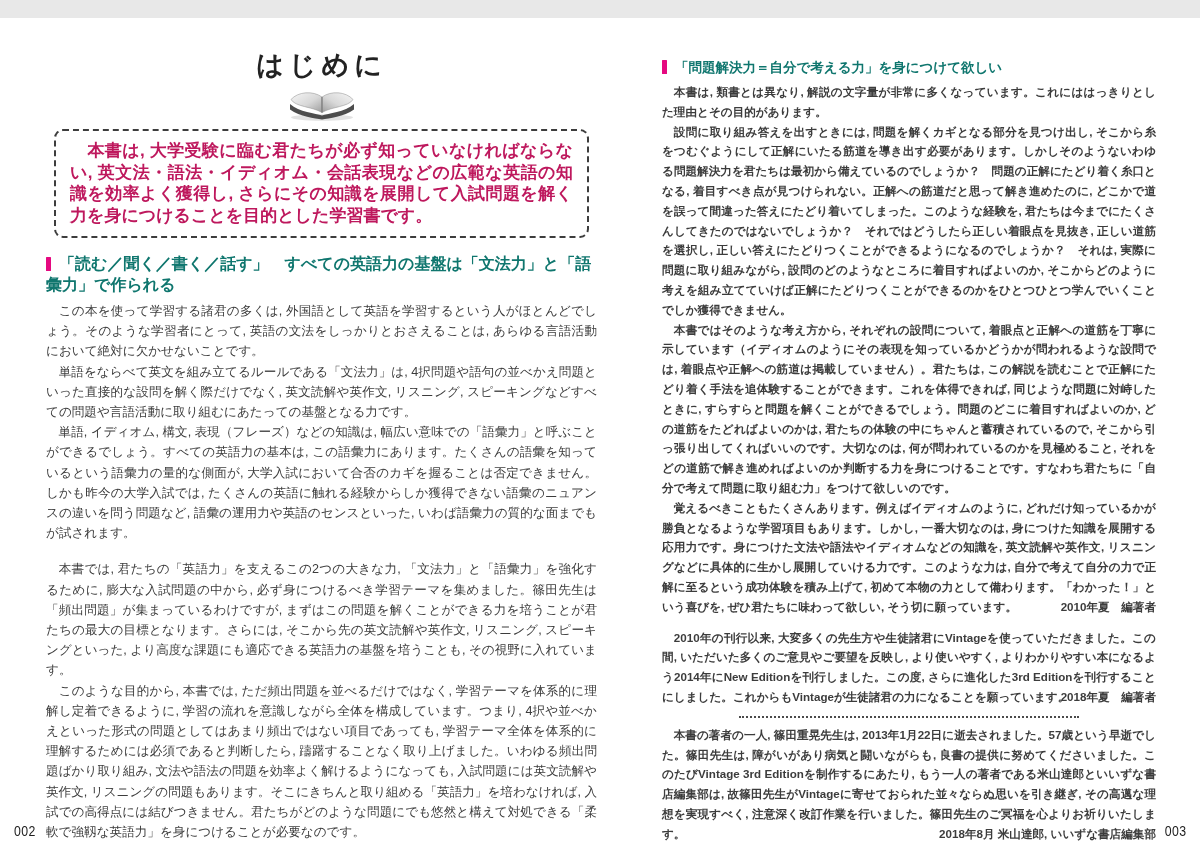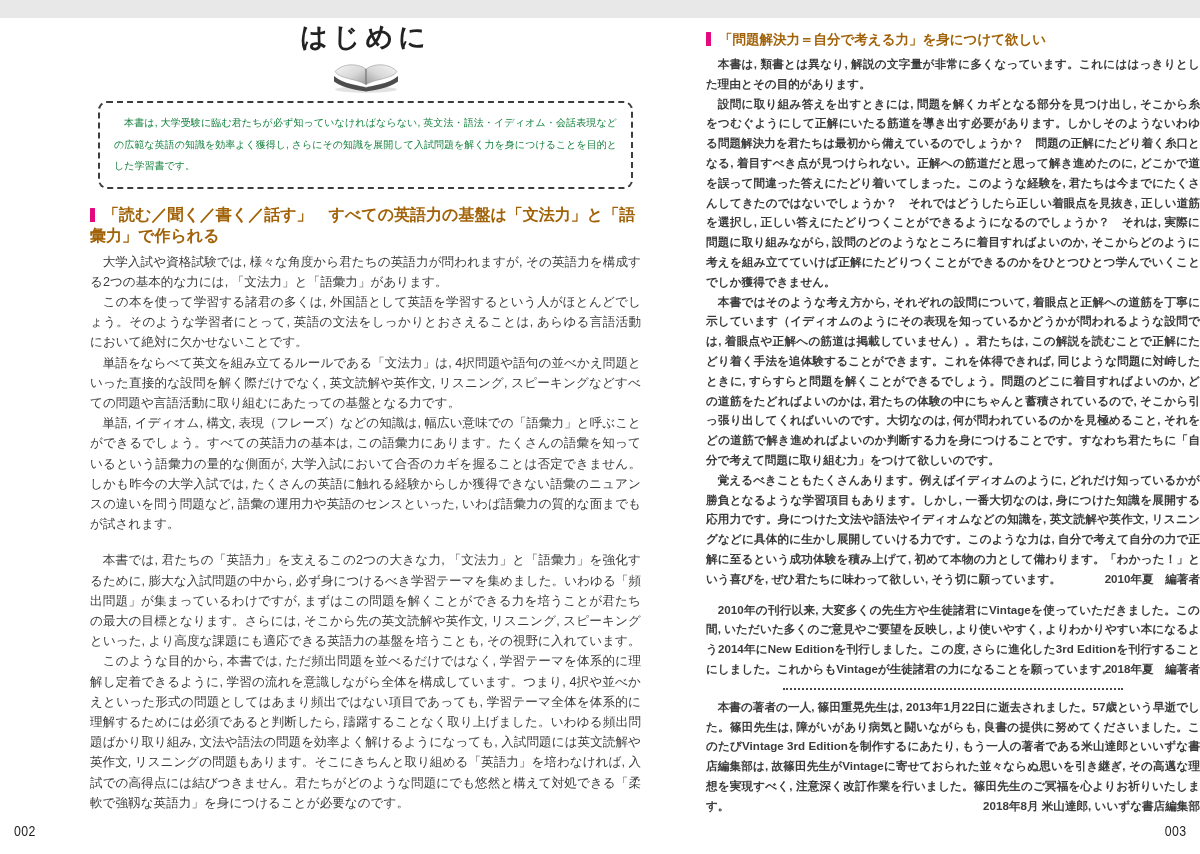--- a/index.html
+++ b/index.html
@@ -4,39 +4,39 @@
 <style>
   html,body { margin:0; padding:0; background:#fff; }
   .canvas {
     position:relative; width:1200px; height:854px; background:#ffffff;
     font-family:"Liberation Sans","DejaVu Sans",sans-serif;
     color:#3c3c3c; overflow:hidden;
     -webkit-font-smoothing:antialiased;
   }
   .top-band { position:absolute; top:0; left:0; width:1200px; height:18px; background:#e8e8e8; }
 
-  .col { position:absolute; top:6px;margin-left:44px; }
+  .col { position:absolute; top:34px; }
   .col-left  { left:46px;  width:551px; }
   .col-right { left:662px; width:494px; }
 
   .doc-title { text-align:center; font-size:27px; font-weight:bold; letter-spacing:5px;
                color:#222; margin:13px 0 3px 0; }
   .book-icon-wrap { text-align:center; height:38px; line-height:0; }
 
   .intro-box { border:2px dashed #3d3d3d; border-radius:9px; margin:5px 8px 0 8px;
                padding:9px 14px 10px 14px; }
-  .intro-box p { margin:0; color:#15803d; font-size:10px; line-height:21.5px;
-                 text-align:justify; font-weight:normal; }
+  .intro-box p { margin:0; color:#be185d; font-size:17px; line-height:21.5px;
+                 text-align:justify; font-weight:bold; }
 
   section { display:block; }
   .col-left  section { margin-top:16px; }
   .col-right section { margin-top:11px; }
   .col-right section.first { margin-top:25px; }
 
-  .sec-head { margin:0 0 5px 0; font-weight:bold; color:#a16207; }
+  .sec-head { margin:0 0 5px 0; font-weight:bold; color:#0f766e; }
   .col-left  .sec-head { font-size:16px; }
   .col-right .sec-head { font-size:13.5px; }
   .accent-bar { display:inline-block; width:5px; height:14px; background:#e50980;
                 margin-right:8px; vertical-align:-2px; border-radius:0.5px; }
 
   .body-p { margin:0; text-align:justify; }
   .col-left  .body-p { font-size:12.6px; line-height:20.2px; }
   .col-right .body-p { font-size:11.6px; line-height:19.8px;font-weight:bold; }
 
   .sig-p { position:relative; }
@@ -81,28 +81,27 @@
         <path d="M37 11 L 37 26.5" stroke="#777" stroke-width="1"></path>
       </svg>
     </div>
 
     <div class="intro-box">
       <p>　本書は, 大学受験に臨む君たちが必ず知っていなければならない, 英文法・語法・イディオム・会話表現などの広範な英語の知識を効率よく獲得し, さらにその知識を展開して入試問題を解く力を身につけることを目的とした学習書です。</p>
     </div>
 
     <section>
       <h2 class="sec-head"><span class="accent-bar"></span><span>「読む／聞く／書く／話す」　すべての英語力の基盤は「文法力」と「語彙力」で作られる</span></h2>
-      <p class="body-p">　大学入試や資格試験では, 様々な角度から君たちの英語力が問われますが, その英語力を構成する2つの基本的な力には, 「文法力」と「語彙力」があります。</p>
       <p class="body-p">　この本を使って学習する諸君の多くは, 外国語として英語を学習するという人がほとんどでしょう。そのような学習者にとって, 英語の文法をしっかりとおさえることは, あらゆる言語活動において絶対に欠かせないことです。</p>
       <p class="body-p">　単語をならべて英文を組み立てるルールである「文法力」は, 4択問題や語句の並べかえ問題といった直接的な設問を解く際だけでなく, 英文読解や英作文, リスニング, スピーキングなどすべての問題や言語活動に取り組むにあたっての基盤となる力です。</p>
       <p class="body-p">　単語, イディオム, 構文, 表現（フレーズ）などの知識は, 幅広い意味での「語彙力」と呼ぶことができるでしょう。すべての英語力の基本は, この語彙力にあります。たくさんの語彙を知っているという語彙力の量的な側面が, 大学入試において合否のカギを握ることは否定できません。しかも昨今の大学入試では, たくさんの英語に触れる経験からしか獲得できない語彙のニュアンスの違いを問う問題など, 語彙の運用力や英語のセンスといった, いわば語彙力の質的な面までもが試されます。</p>
     </section>
 
     <section>
-      <p class="body-p">　本書では, 君たちの「英語力」を支えるこの2つの大きな力, 「文法力」と「語彙力」を強化するために, 膨大な入試問題の中から, 必ず身につけるべき学習テーマを集めました。いわゆる「頻出問題」が集まっているわけですが, まずはこの問題を解くことができる力を培うことが君たちの最大の目標となります。さらには, そこから先の英文読解や英作文, リスニング, スピーキングといった, より高度な課題にも適応できる英語力の基盤を培うことも, その視野に入れています。</p>
+      <p class="body-p">　本書では, 君たちの「英語力」を支えるこの2つの大きな力, 「文法力」と「語彙力」を強化するために, 膨大な入試問題の中から, 必ず身につけるべき学習テーマを集めました。篠田先生は「頻出問題」が集まっているわけですが, まずはこの問題を解くことができる力を培うことが君たちの最大の目標となります。さらには, そこから先の英文読解や英作文, リスニング, スピーキングといった, より高度な課題にも適応できる英語力の基盤を培うことも, その視野に入れています。</p>
       <p class="body-p">　このような目的から, 本書では, ただ頻出問題を並べるだけではなく, 学習テーマを体系的に理解し定着できるように, 学習の流れを意識しながら全体を構成しています。つまり, 4択や並べかえといった形式の問題としてはあまり頻出ではない項目であっても, 学習テーマ全体を体系的に理解するためには必須であると判断したら, 躊躇することなく取り上げました。いわゆる頻出問題ばかり取り組み, 文法や語法の問題を効率よく解けるようになっても, 入試問題には英文読解や英作文, リスニングの問題もあります。そこにきちんと取り組める「英語力」を培わなければ, 入試での高得点には結びつきません。君たちがどのような問題にでも悠然と構えて対処できる「柔軟で強靱な英語力」を身につけることが必要なのです。</p>
 
     </section>
   </div>
 
   <div class="col col-right">
 
     <section class="first">
       <h2 class="sec-head"><span class="accent-bar"></span><span>「問題解決力＝自分で考える力」を身につけて欲しい</span></h2>
       <p class="body-p">　本書は, 類書とは異なり, 解説の文字量が非常に多くなっています。これにははっきりとした理由とその目的があります。</p>

